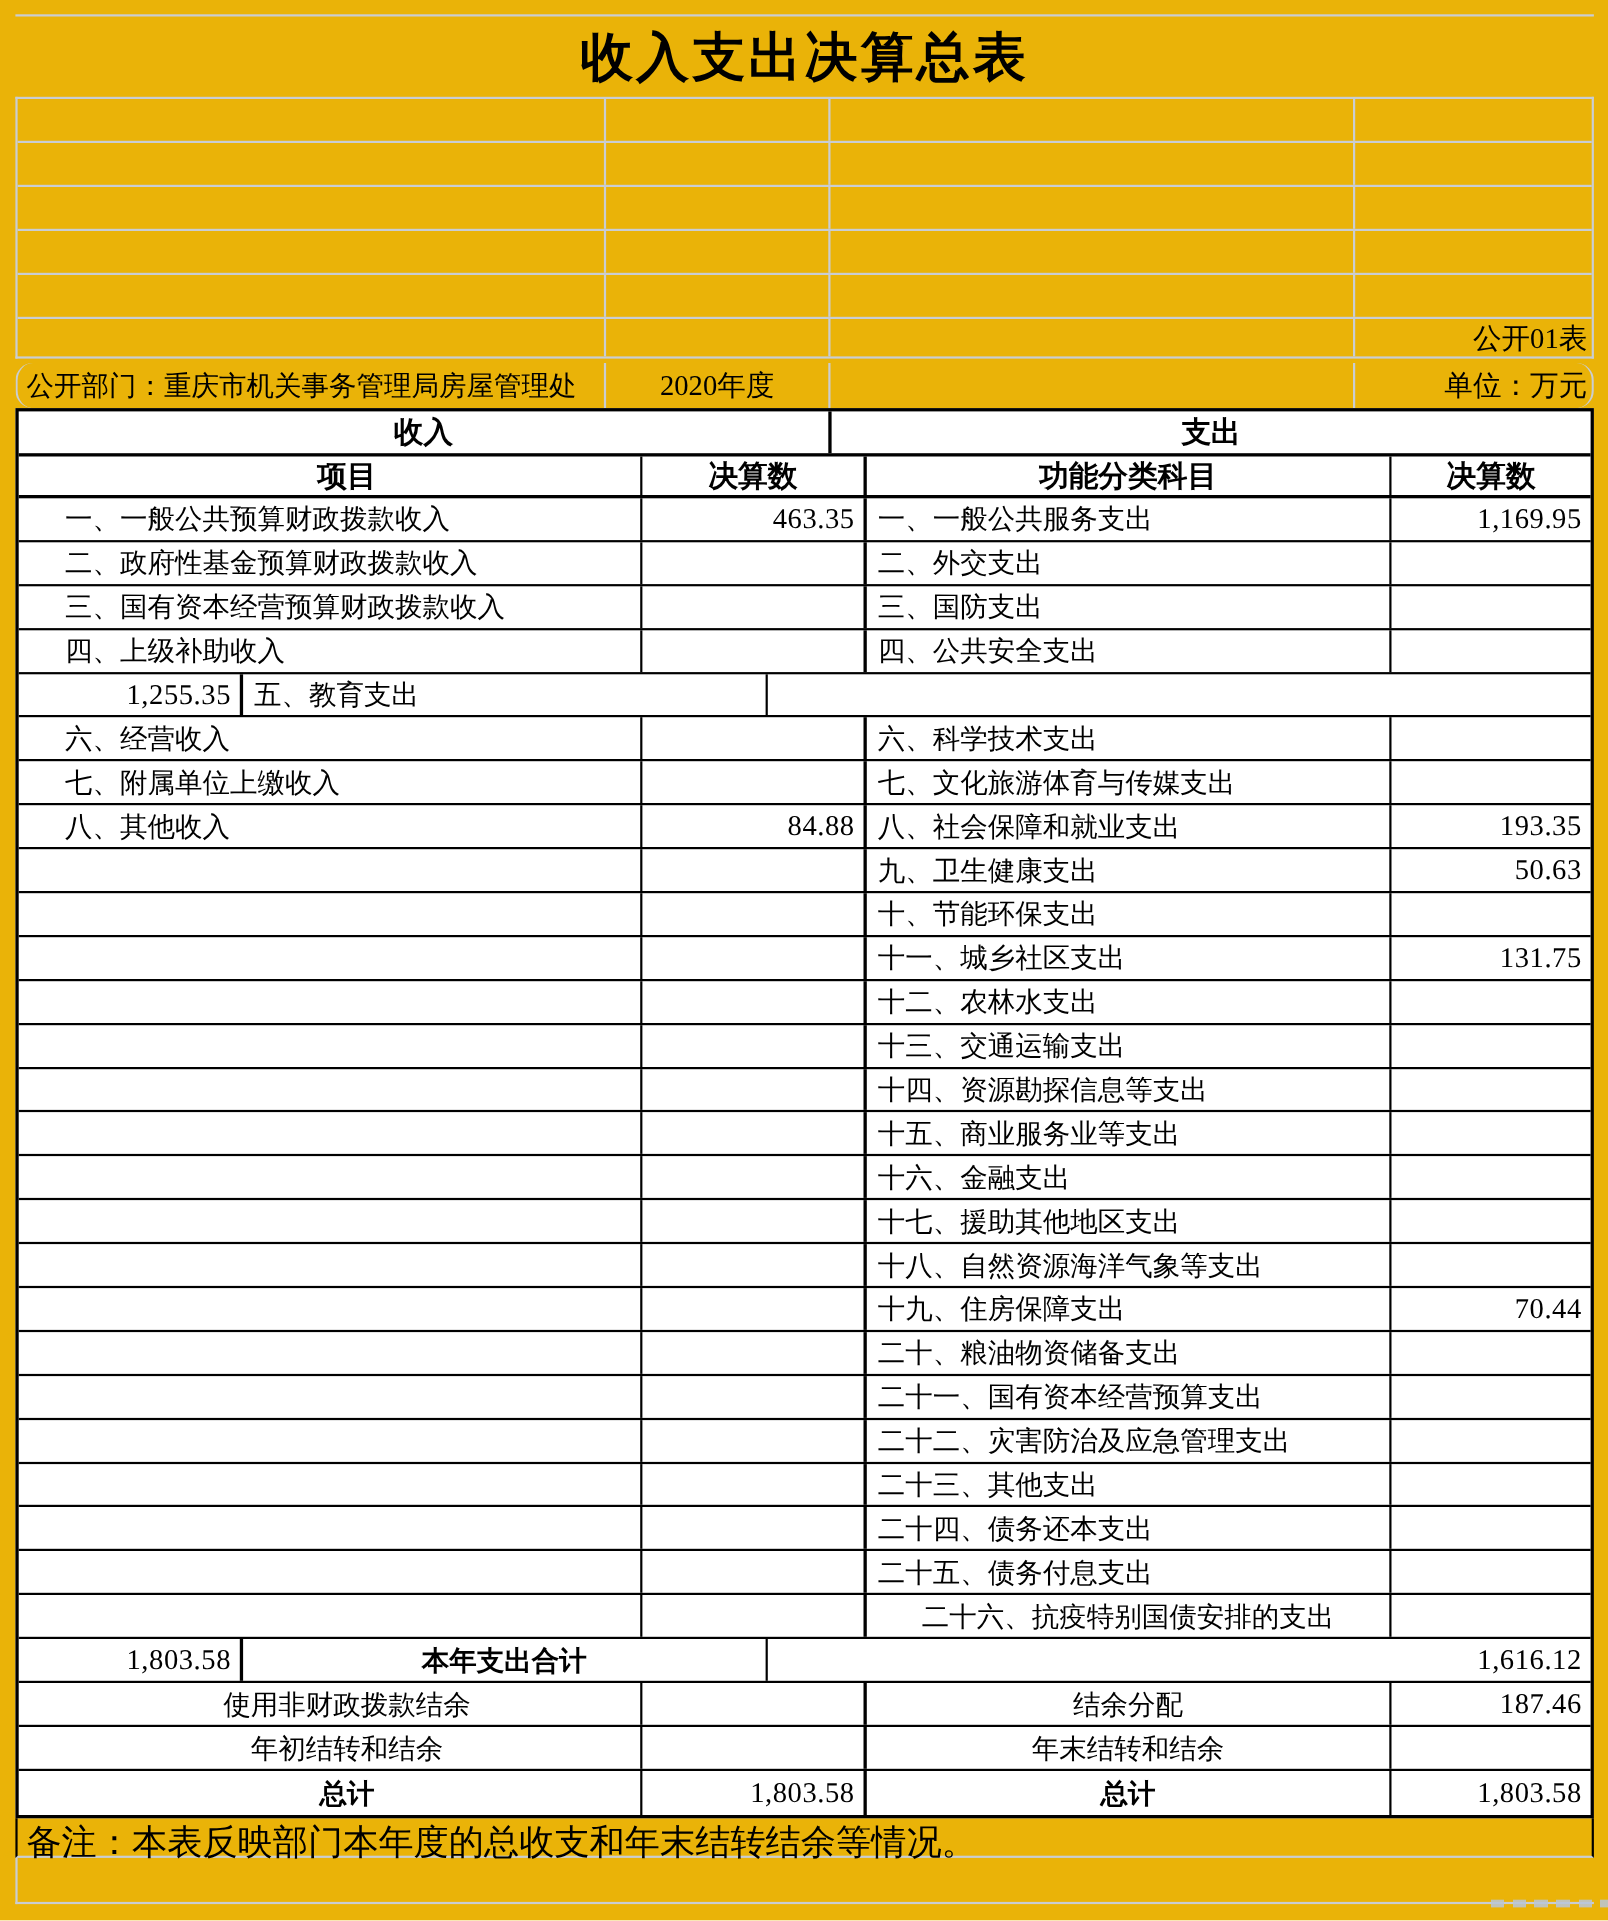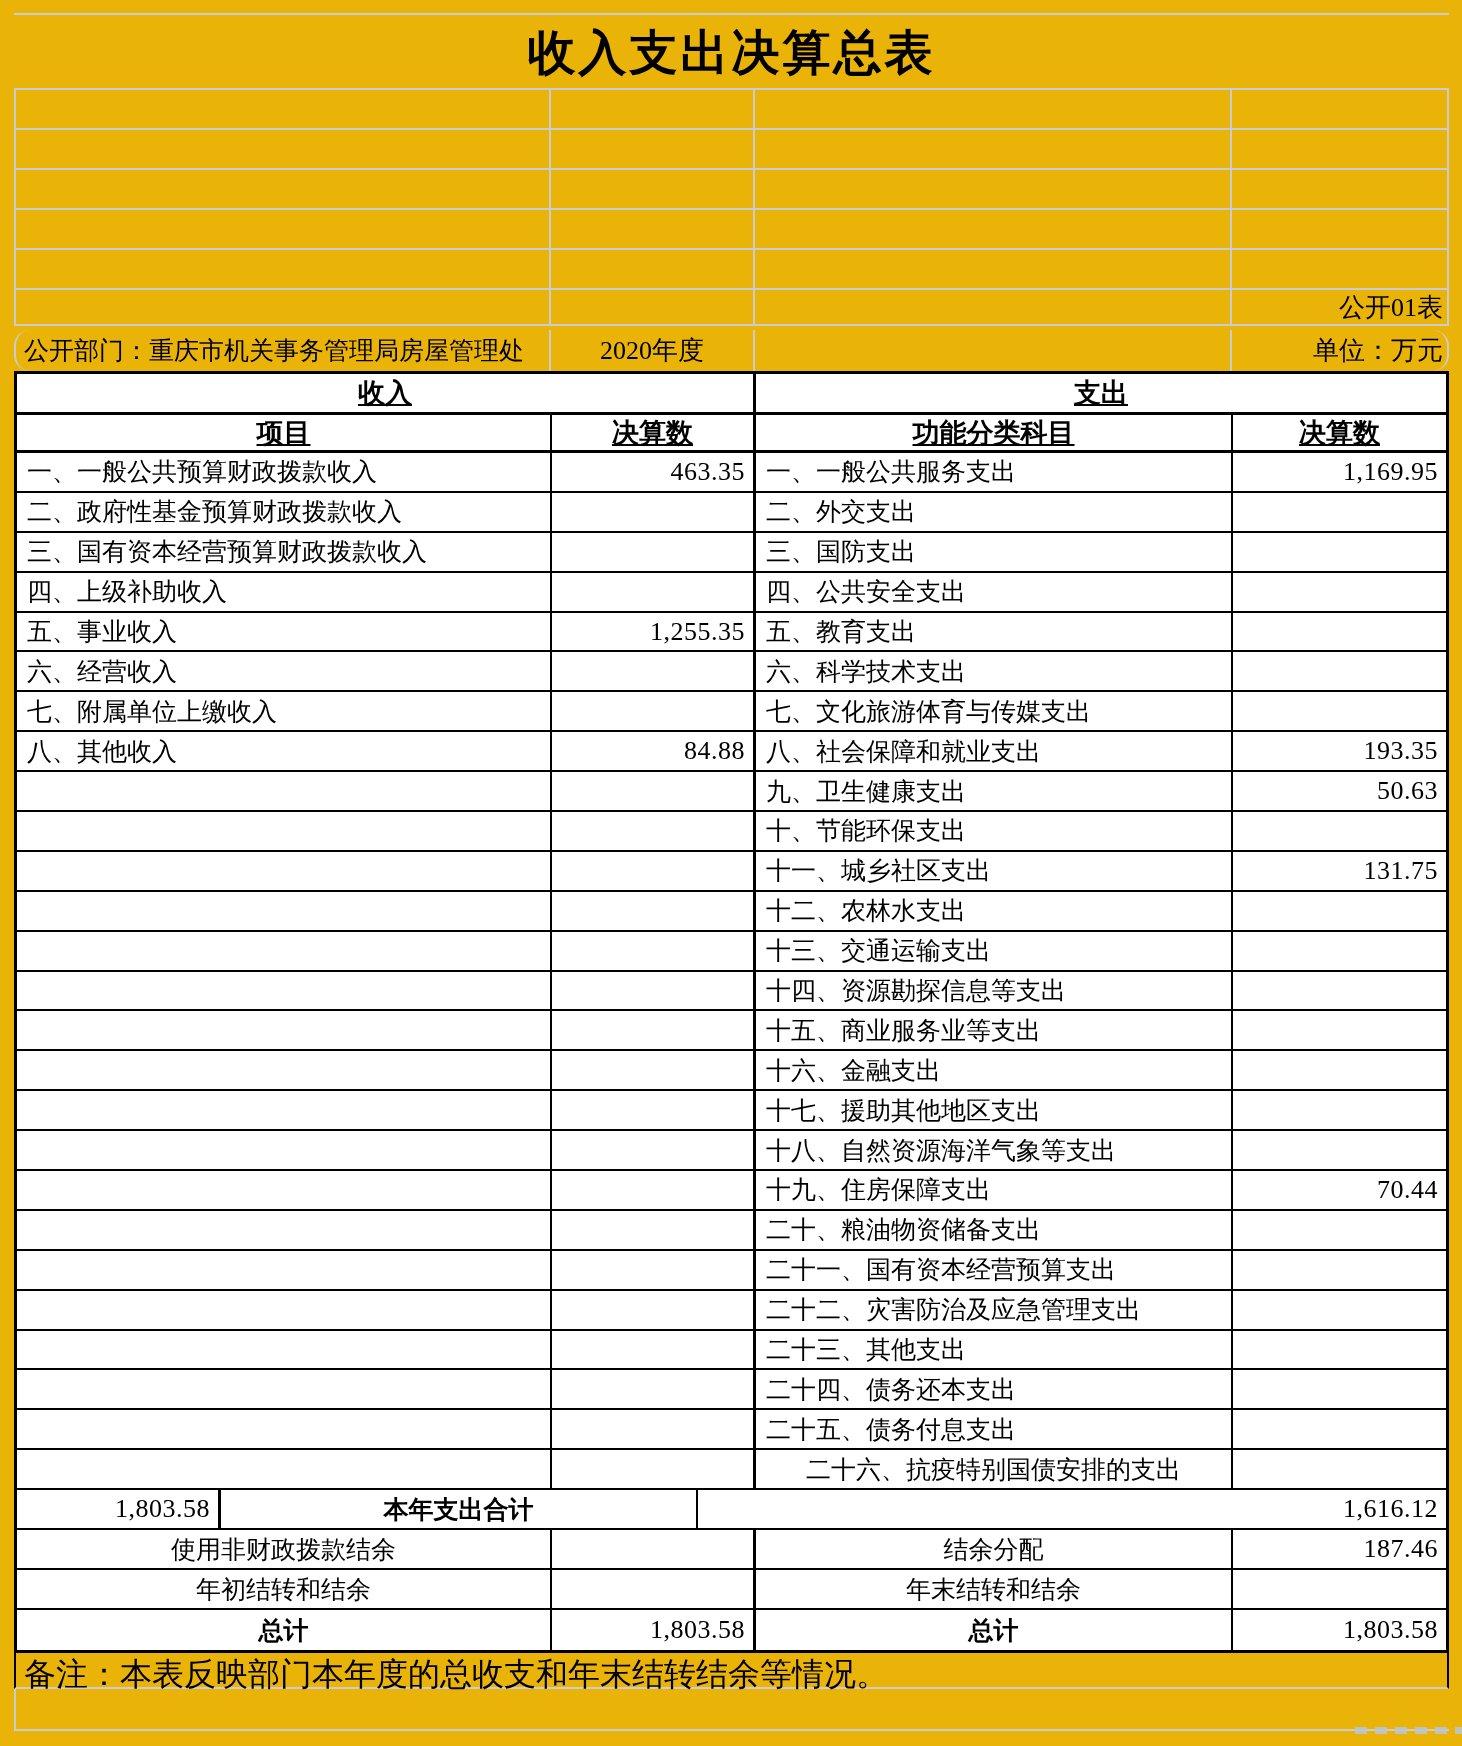--- a/index.html
+++ b/index.html
@@ -51,31 +51,31 @@
     top:371px;border:3px solid var(--ink);
     display:flex;flex-direction:column;background:#fff;
   }
   .t-row{display:flex;box-sizing:border-box;border-bottom:2px solid var(--ink);}
   .h1-row{height:41px;border-bottom:3px solid var(--ink);}
   .h2-row{height:38px;border-bottom:3px solid var(--ink);}
   .body-row{height:39.9px;}
   .summary-row{height:40px;}
   .table-band .t-row:last-child{border-bottom:none;}
   .cell{box-sizing:border-box;display:flex;align-items:center;font-size:25px;overflow:hidden;white-space:nowrap;}
-  .c1{width:535px;border-right:2px solid var(--ink);}
+  .c1{width:535px;border-right:2px solid var(--ink);margin-left:32px;}
   .c2{width:204px;border-right:3px solid var(--ink);}
   .c3{width:477px;border-right:2px solid var(--ink);}
   .c4{flex:1;border-right:none;}
   .hc1{width:739px;border-right:3px solid var(--ink);}
   .hc2{flex:1;border-right:none;}
   .label{justify-content:flex-start;padding-left:10px;}
   .num{justify-content:flex-end;padding-right:8px;font-size:26px;letter-spacing:0.5px;}
   .center{justify-content:center;padding-left:0;}
   .bold{font-weight:bold;}
-  .hdr{font-weight:bold;font-size:27px;text-decoration:underline;}
+  .hdr{font-weight:bold;font-size:27px;}
   
   .note-band{
     top:1653px;height:36px;display:flex;align-items:flex-start;
     border-left:2px solid var(--ink);border-right:2px solid var(--ink);
     border-bottom:2px solid var(--grid);
     font-size:32px;padding-left:8px;
   }
   .empty-band{
     top:1689px;height:42px;
     border-left:2px solid var(--grid);border-bottom:2px solid var(--grid);
@@ -168,21 +168,20 @@
           <div class="cell c1 label">三、国有资本经营预算财政拨款收入</div>
           <div class="cell c2 num"></div>
           <div class="cell c3 label">三、国防支出</div>
           <div class="cell c4 num"></div>
         </div><div class="t-row body-row">
           <div class="cell c1 label">四、上级补助收入</div>
           <div class="cell c2 num"></div>
           <div class="cell c3 label">四、公共安全支出</div>
           <div class="cell c4 num"></div>
         </div><div class="t-row body-row">
-          <div class="cell c1 label">五、事业收入</div>
           <div class="cell c2 num">1,255.35</div>
           <div class="cell c3 label">五、教育支出</div>
           <div class="cell c4 num"></div>
         </div><div class="t-row body-row">
           <div class="cell c1 label">六、经营收入</div>
           <div class="cell c2 num"></div>
           <div class="cell c3 label">六、科学技术支出</div>
           <div class="cell c4 num"></div>
         </div><div class="t-row body-row">
           <div class="cell c1 label">七、附属单位上缴收入</div>

